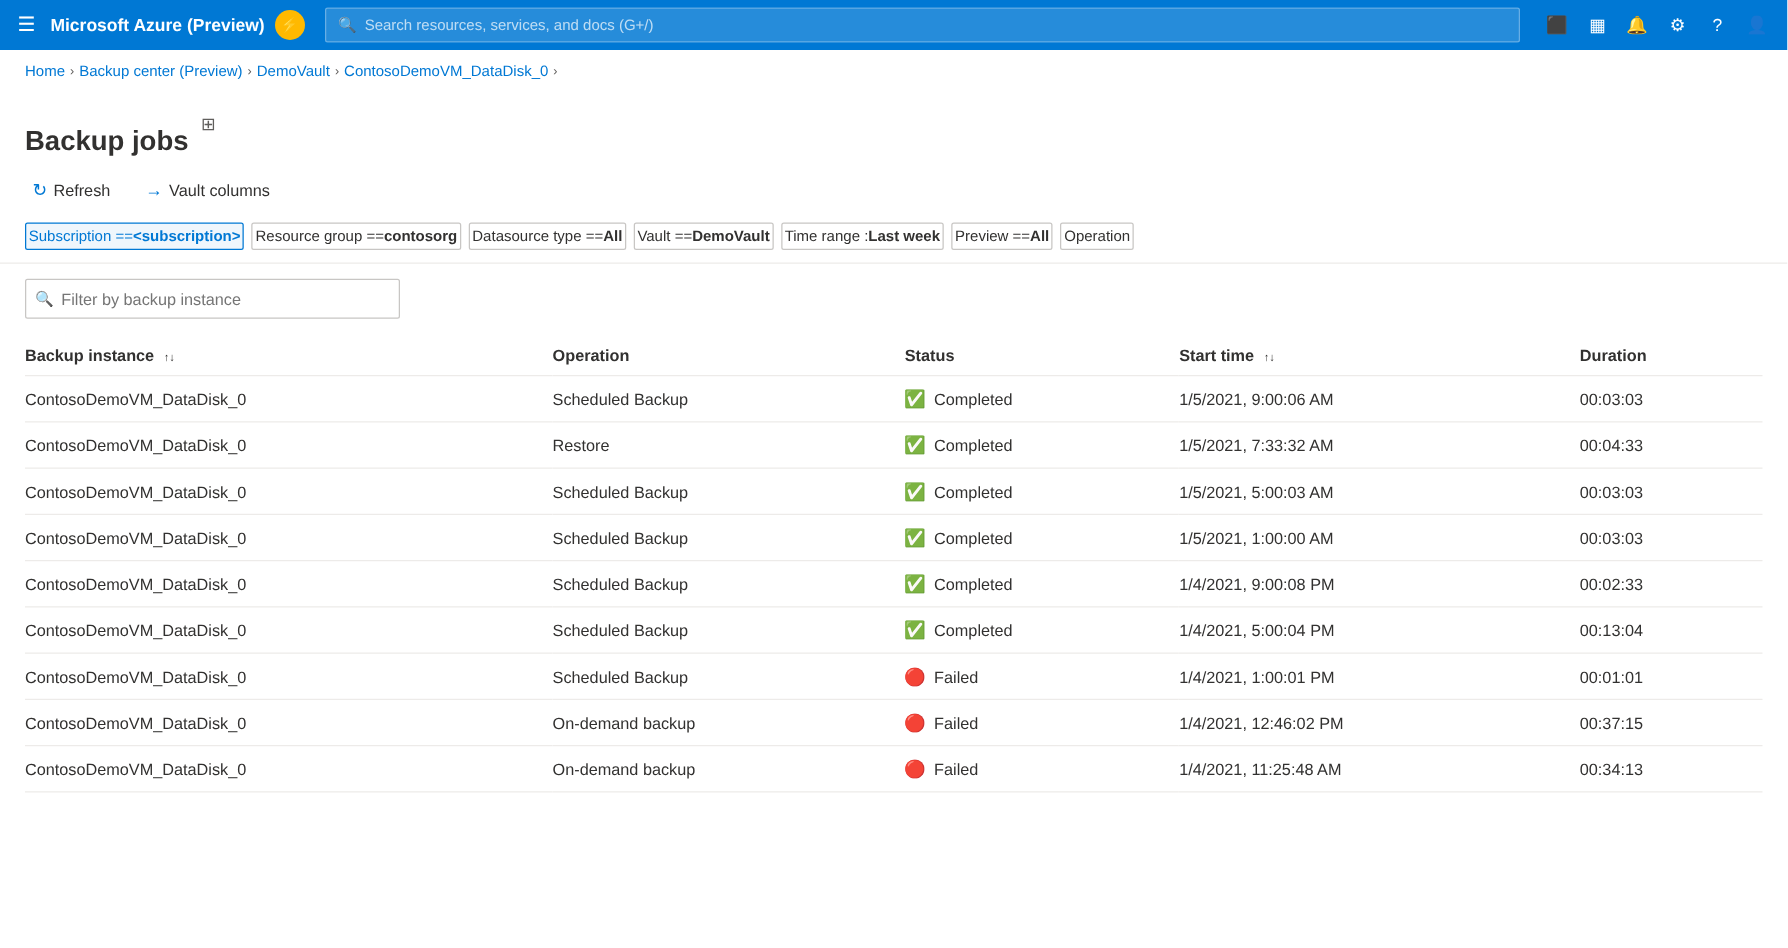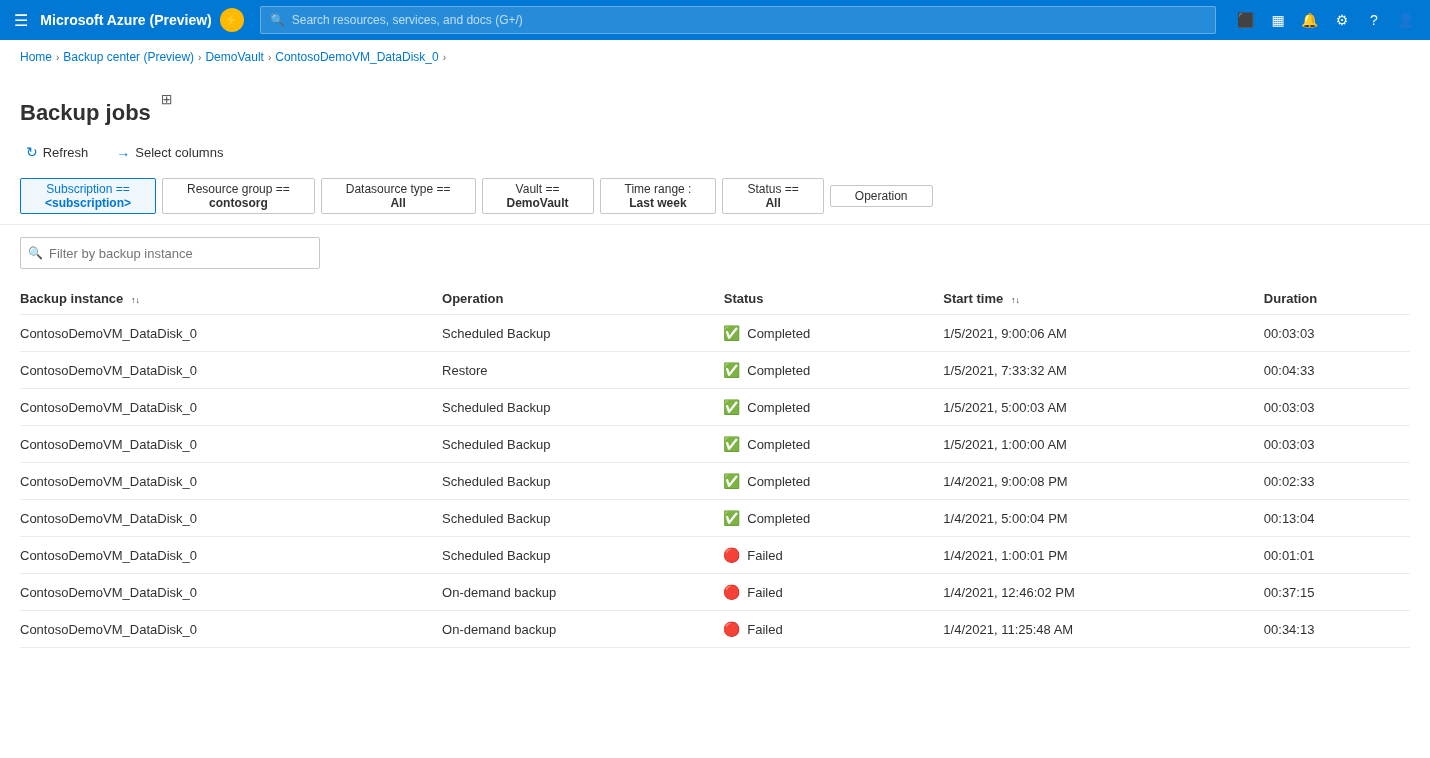--- a/index.html
+++ b/index.html
@@ -129,26 +129,25 @@
       gap: 6px;
       flex-wrap: wrap;
       border-bottom: 1px solid #edebe9;
       padding-bottom: 10px;
     }
     .filter-pill {
       display: flex;
       align-items: center;
       border: 1px solid #c8c6c4;
       border-radius: 2px;
-      padding: 3px 24px;
+      padding: 3px 2px;
       font-size: 12px;
       cursor: pointer;
       background: #fff;
       white-space: nowrap;
-      flex-direction: column;
     }
     .filter-pill.active {
       border-color: #0078d4;
       background: #eff6fc;
       color: #0078d4;
     }
     .filter-pill-bold { font-weight: 600; }
 
     
     .content {
@@ -299,21 +298,21 @@
   <span class="page-title-icon">⊞</span>
 </div>
 
 <div class="toolbar">
   <button class="toolbar-btn">
     <span class="toolbar-btn-icon">↻</span>
     <span>Refresh</span>
   </button>
   <button class="toolbar-btn">
     <span class="toolbar-btn-icon">→</span>
-    <span>Select columns</span>
+    <span>Vault columns</span>
   </button>
 </div>
 
 <div class="filter-row">
   <div class="filter-pill active">
     <span>Subscription == </span>
     <span class="filter-pill-bold">&lt;subscription&gt;</span>
   </div>
   <div class="filter-pill">
     <span>Resource group == </span>
@@ -325,21 +324,21 @@
   </div>
   <div class="filter-pill">
     <span>Vault == </span>
     <span class="filter-pill-bold">DemoVault</span>
   </div>
   <div class="filter-pill">
     <span>Time range : </span>
     <span class="filter-pill-bold">Last week</span>
   </div>
   <div class="filter-pill">
-    <span>Status == </span>
+    <span>Preview == </span>
     <span class="filter-pill-bold">All</span>
   </div>
   <div class="filter-pill">
     <span>Operation</span>
   </div>
 </div>
 
 <div class="content">
 
   <div class="search-container">

